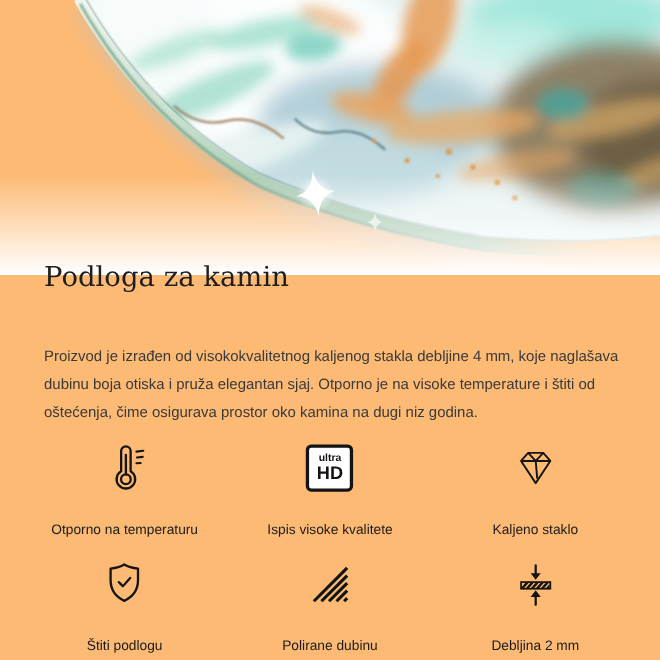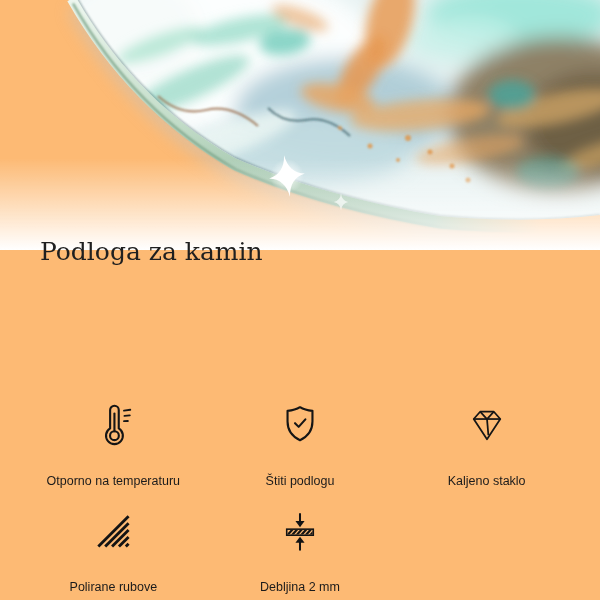--- a/index.html
+++ b/index.html
@@ -138,20 +138,21 @@
       <g transform="translate(341,202) scale(0.4)" opacity="0.65">
         <path d="M0,-21 Q2.2,-2.8 18,0 Q2.2,2.8 0,21 Q-2.2,2.8 -18,0 Q-2.2,-2.8 0,-21" fill="#ffffff"></path>
       </g>
     </g>
   </svg>
 
   <h1 class="title">
     <span>Podloga za kamin</span><br>
   </h1>
 
+  <p class="desc">Proizvod je izrađen od visokokvalitetnog kaljenog stakla debljine 4 mm, koje naglašava dubinu boja otiska i pruža elegantan sjaj. Otporno je na visoke temperature i štiti od oštećenja, čime osigurava prostor oko kamina na dugi niz godina.</p>
 
   <div class="features">
 
     <div class="feature">
       <div class="icon-box">
         <svg class="icon" width="46" height="46" viewBox="0 0 48 48">
           <g fill="none" stroke="#151515" stroke-width="2.2" stroke-linecap="round" stroke-linejoin="round">
             <path d="M21,9.5 A4.5,4.5 0 0 1 30,9.5 L30,28.6 A8.8,8.8 0 1 1 21,28.6 Z"></path>
             <circle cx="25.5" cy="36.2" r="4.6"></circle>
             <line x1="25.5" y1="13" x2="25.5" y2="31.6"></line>
@@ -159,60 +160,69 @@
           <g stroke="#151515" stroke-width="2" stroke-linecap="round">
             <line x1="35.5" y1="10" x2="42" y2="9.2"></line>
             <line x1="36" y1="15.5" x2="41.5" y2="15"></line>
             <line x1="35.5" y1="21" x2="39.5" y2="20.8"></line>
           </g>
         </svg>
       </div>
       <div class="label">Otporno na temperaturu</div>
     </div>
 
-
-    <div class="feature">
-      <div class="icon-box">
-        <svg class="icon" width="46" height="46" viewBox="0 0 48 48">
-          <g fill="none" stroke="#151515" stroke-width="2.2" stroke-linecap="round" stroke-linejoin="round">
-            <path d="M24,6.5 C27.5,8.8 32.5,10 37,10.3 L37,21.5 C37,30.5 31.8,37.3 24,41 C16.2,37.3 11,30.5 11,21.5 L11,10.3 C15.5,10 20.5,8.8 24,6.5 Z"></path>
-            <polyline points="18.8,23.2 22.6,27 29.6,19.2"></polyline>
-          </g>
-        </svg>
-      </div>
-      <div class="label">Štiti podlogu</div>
+    <div class="feature">
+      <div class="icon-box">
+        <div class="hd-badge">
+          <span class="hd-top">ultra</span>
+          <span class="hd-bottom">HD</span>
+        </div>
+      </div>
+      <div class="label">Ispis visoke kvalitete</div>
     </div>
 
     <div class="feature">
       <div class="icon-box">
         <svg class="icon" width="44" height="44" viewBox="0 0 48 48">
           <g fill="none" stroke="#151515" stroke-width="1.9" stroke-linejoin="round">
             <path d="M9.5,17.5 L16.5,9.5 L31.5,9.5 L38.5,17.5 L24,39.5 Z"></path>
             <path d="M9.5,17.5 H38.5"></path>
             <path d="M16.5,9.5 L24,17.5 L31.5,9.5"></path>
             <path d="M24,17.5 L25.5,35"></path>
           </g>
         </svg>
       </div>
       <div class="label">Kaljeno staklo</div>
+    </div>
+
+    <div class="feature">
+      <div class="icon-box">
+        <svg class="icon" width="46" height="46" viewBox="0 0 48 48">
+          <g fill="none" stroke="#151515" stroke-width="2.2" stroke-linecap="round" stroke-linejoin="round">
+            <path d="M24,6.5 C27.5,8.8 32.5,10 37,10.3 L37,21.5 C37,30.5 31.8,37.3 24,41 C16.2,37.3 11,30.5 11,21.5 L11,10.3 C15.5,10 20.5,8.8 24,6.5 Z"></path>
+            <polyline points="18.8,23.2 22.6,27 29.6,19.2"></polyline>
+          </g>
+        </svg>
+      </div>
+      <div class="label">Štiti podlogu</div>
     </div>
 
     <div class="feature">
       <div class="icon-box">
         <svg class="icon" width="44" height="44" viewBox="0 0 48 48">
           <g stroke="#131313" stroke-width="3.1">
             <line x1="8" y1="41" x2="41" y2="8"></line>
             <line x1="15.5" y1="41" x2="41" y2="15.5"></line>
             <line x1="23" y1="41" x2="41" y2="23"></line>
             <line x1="30.5" y1="41" x2="41" y2="30.5"></line>
             <line x1="38" y1="41" x2="41" y2="38"></line>
           </g>
         </svg>
       </div>
-      <div class="label">Polirane rubove</div>
+      <div class="label">Polirane dubinu</div>
     </div>
 
     <div class="feature">
       <div class="icon-box">
         <svg class="icon" width="44" height="44" viewBox="0 0 48 48">
           <defs>
               <clipPath id="barClip">
                 <rect x="10.3" y="22.8" width="27.4" height="5"></rect>
               </clipPath>
             </defs>

